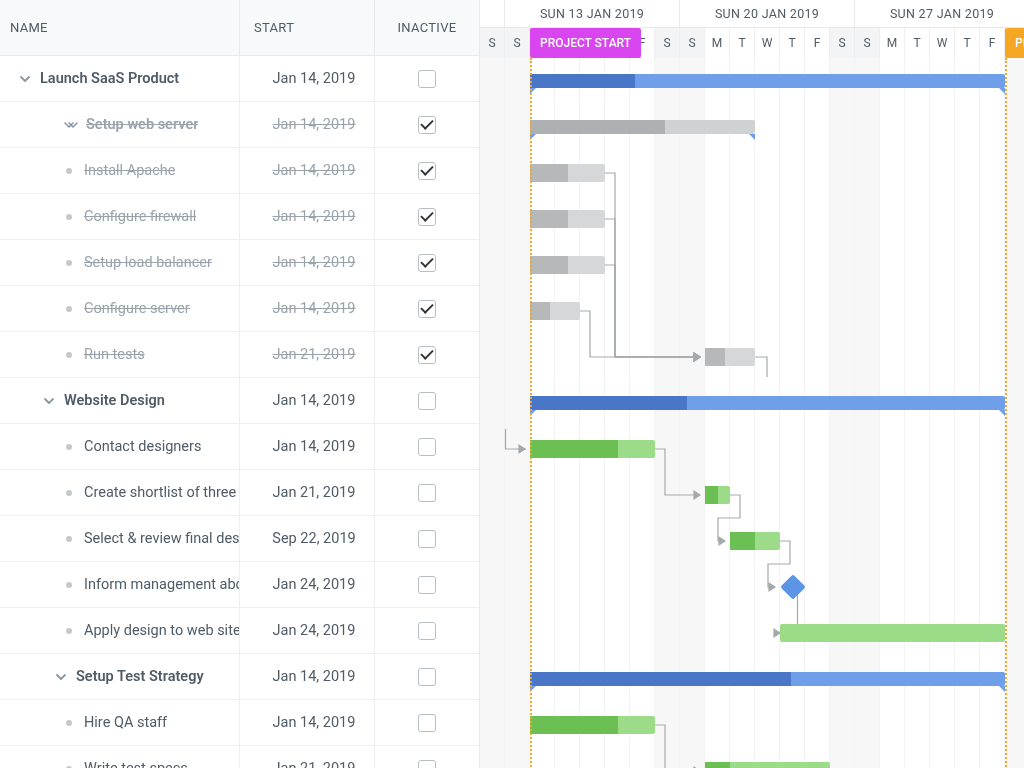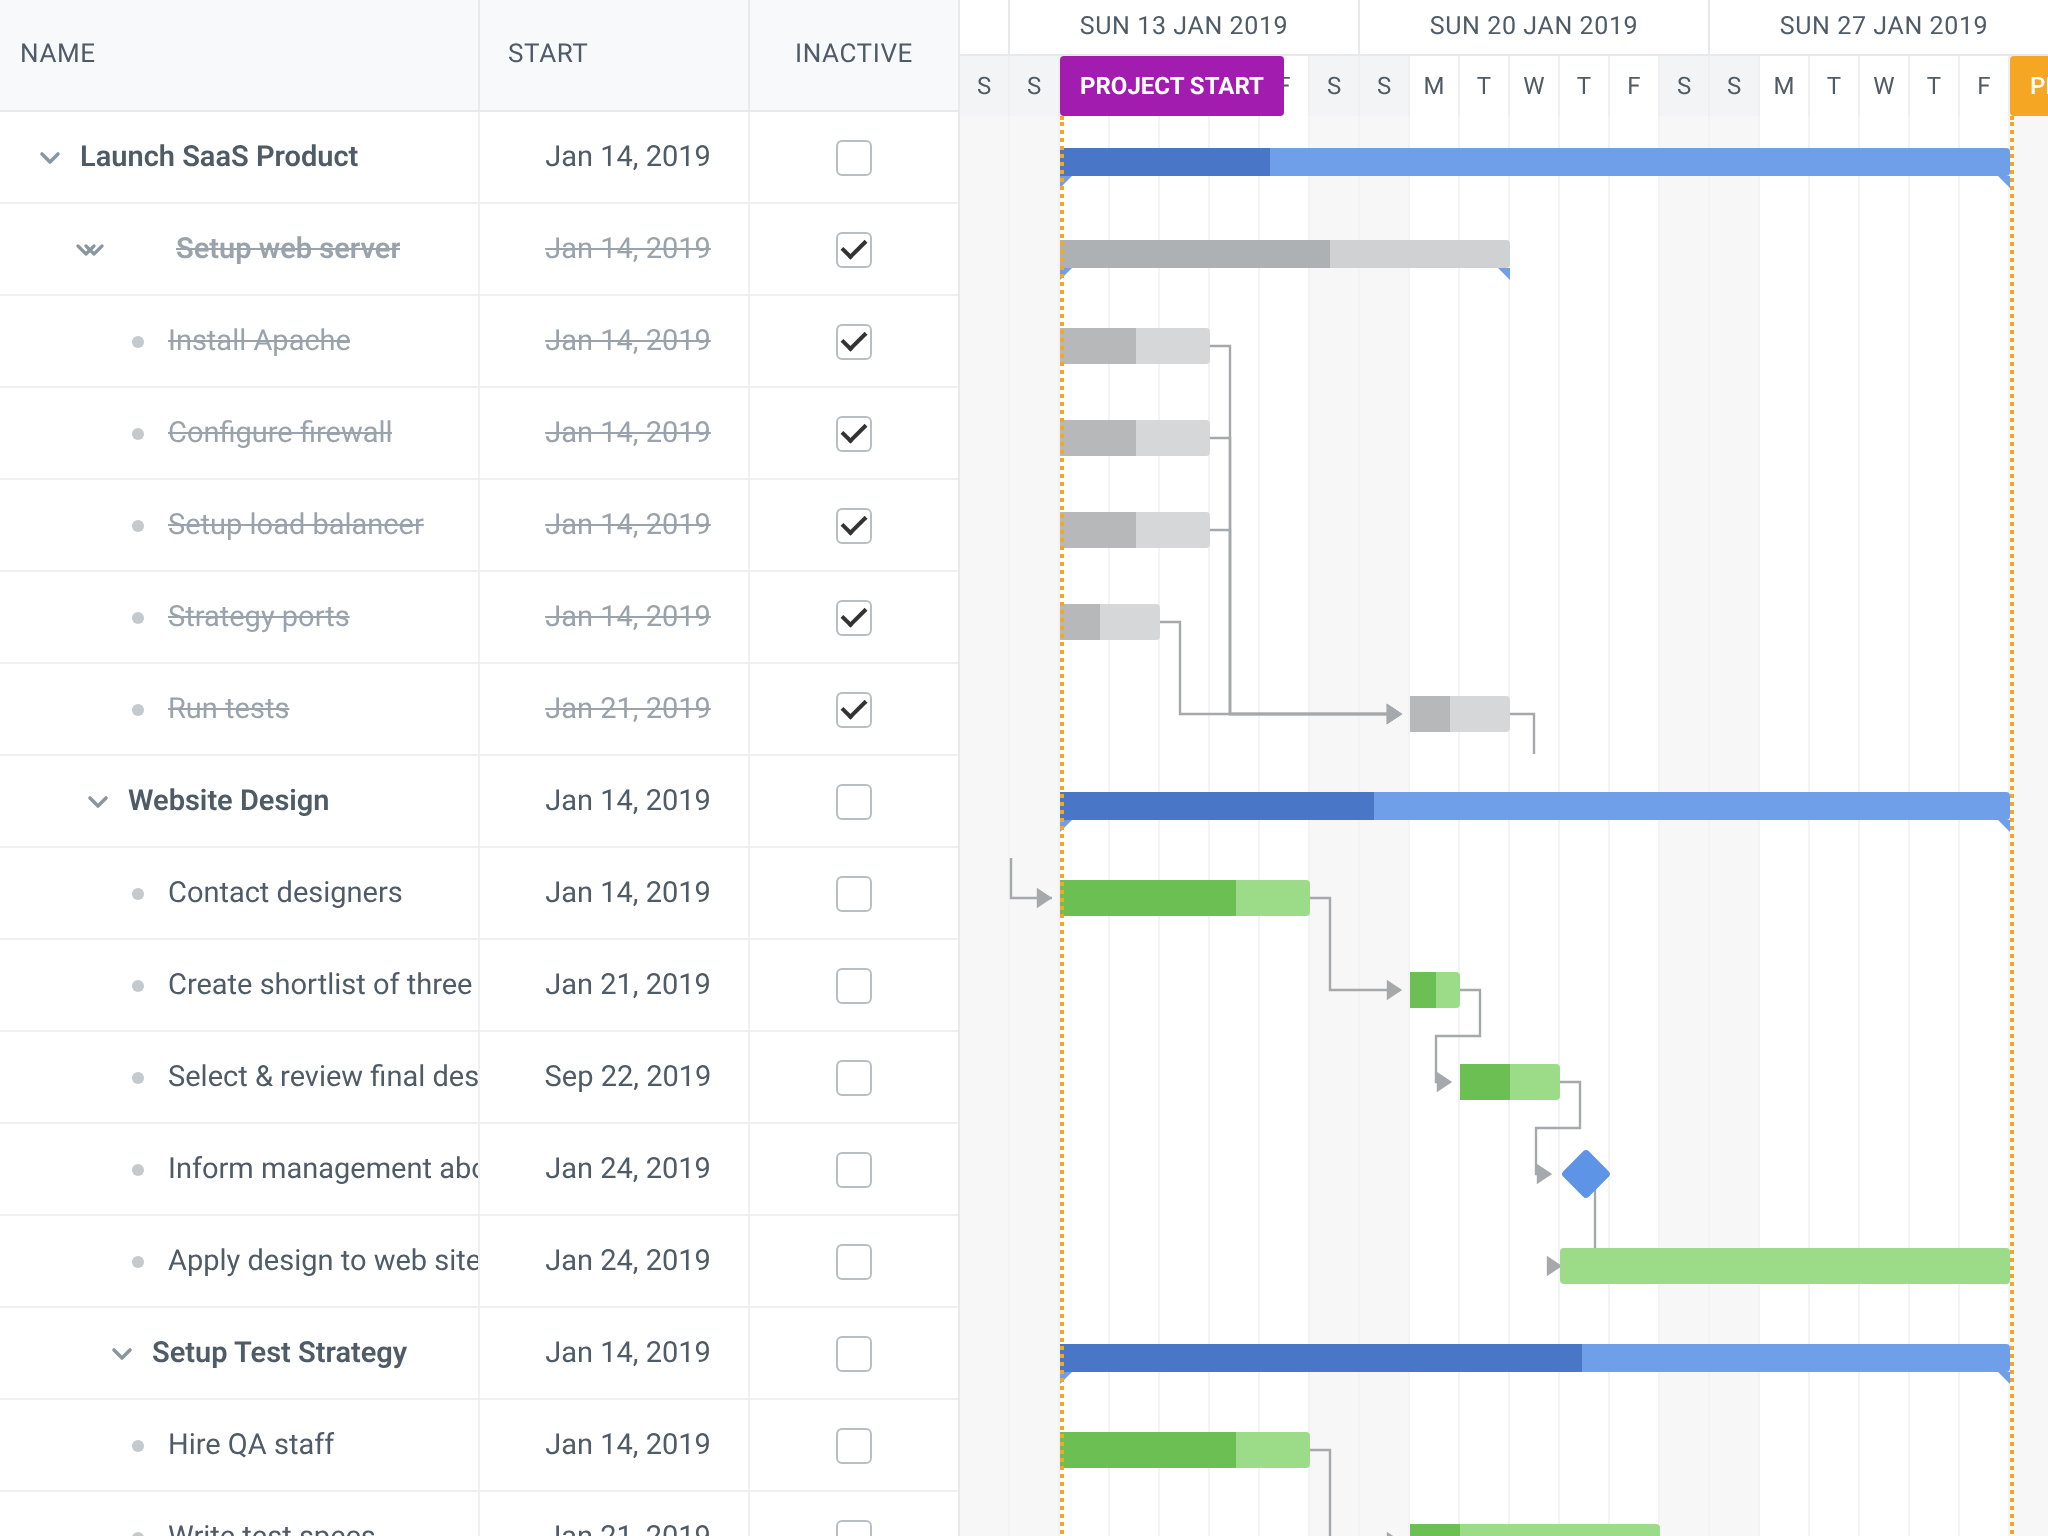--- a/index.html
+++ b/index.html
@@ -38,21 +38,21 @@
   .day-cell.wk { background:#f3f4f5; }
 
   .tl-body { position:absolute; left:0; right:0; top:58px; bottom:0; }
   .tl-cols { position:absolute; inset:0; display:flex; }
   .tl-col { flex:0 0 25px; width:25px; border-right:1px solid #f3f3f3;}
   .tl-col.wk { background:#f7f7f7; }
 
   .marker { position:absolute; top:28px; bottom:-9999px; width:0; z-index:5;}
   .marker .flag { position:absolute; top:0; left:0; height:30px; display:flex; align-items:center; padding:0 10px; font-size:12px; font-weight:500; color:#fff; border-radius:2px; white-space:nowrap;}
   .marker .line { position:absolute; top:30px; bottom:-9999px; width:0; border-left:2px dotted; }
-  .m-start .flag{ background:#a21caf;font-weight:bold;} .m-start .line{ border-color:#f5a623;}
+  .m-start .flag{ background:#d946ef;} .m-start .line{ border-color:#f5a623;}
   .m-end   .flag{ background:#f5a623;} .m-end   .line{ border-color:#f5a623;}
 
   .bars { position:absolute; inset:0; z-index:2; }
   .brow { position:absolute; left:0; right:0; height:46px; }
   .bar { position:absolute; height:18px; top:14px; border-radius:2px;}
   .bar.summary { height:14px; top:16px; background:#6f9fe8; }
   .bar.summary::before, .bar.summary::after{ content:""; position:absolute; top:14px; width:0;height:0; border-top:6px solid #6f9fe8;}
   .bar.summary::before{ left:0; border-right:6px solid transparent;}
   .bar.summary::after{ right:0; border-left:6px solid transparent;}
   .bar.summary .prog { position:absolute; left:0; top:0; height:100%; background:#4a76c7;}
@@ -88,21 +88,21 @@
             <span class="name-text bold ">Launch SaaS Product</span>
           </div>
           <div class="c-start">
             <span class="">Jan 14, 2019</span>
           </div>
           <div class="c-inact">
             <span class="cbx "></span>
           </div>
         </div>
         <div class="row">
-          <div class="c-name" style="padding-left: 38px; gap: 28px;">
+          <div class="c-name" style="padding-left: 64px;">
             <span class="tree-icon">
     <svg width="14" height="12" viewBox="0 0 14 12" fill="none">
       <path d="M1 4 L5 8 L9 4" stroke-width="1.6" stroke-linecap="round" stroke-linejoin="round"></path>
       <path d="M5 4 L9 8 L13 4" stroke-width="1.6" stroke-linecap="round" stroke-linejoin="round"></path>
     </svg>
             </span>
             <span class="name-text bold inactive-text">Setup web server</span>
           </div>
           <div class="c-start">
             <span class="inactive-text">Jan 14, 2019</span>
@@ -143,21 +143,21 @@
           <div class="c-start">
             <span class="inactive-text">Jan 14, 2019</span>
           </div>
           <div class="c-inact">
             <span class="cbx checked"></span>
           </div>
         </div>
         <div class="row">
           <div class="c-name" style="padding-left: 66px;">
             <span class="bullet"></span>
-            <span class="name-text  inactive-text">Strategy ports</span>
+            <span class="name-text  inactive-text">Configure server</span>
           </div>
           <div class="c-start">
             <span class="inactive-text">Jan 14, 2019</span>
           </div>
           <div class="c-inact">
             <span class="cbx checked"></span>
           </div>
         </div>
         <div class="row">
           <div class="c-name" style="padding-left: 66px;">

